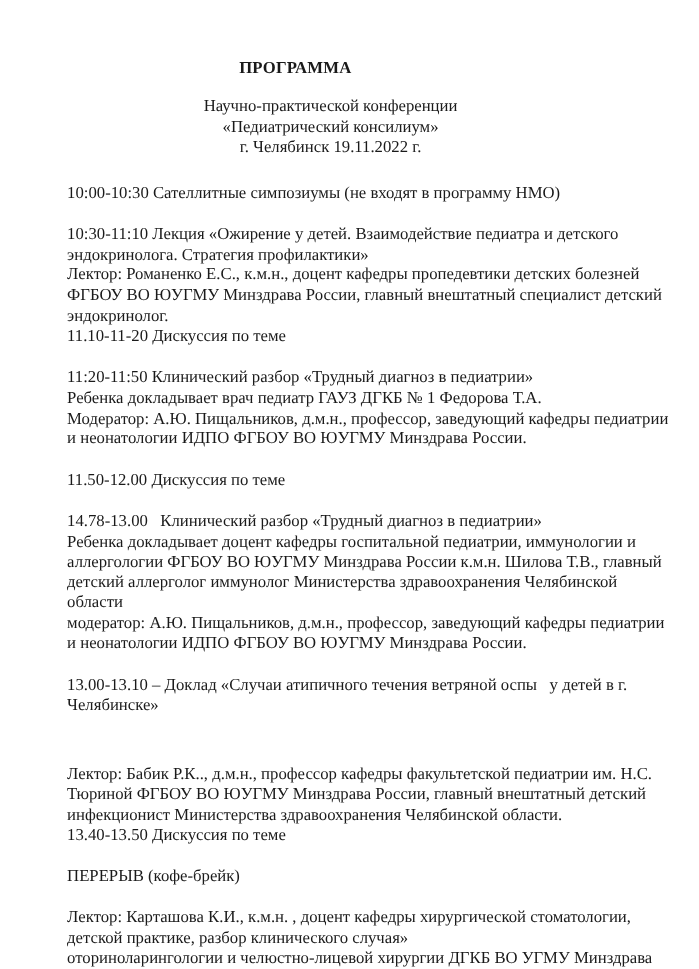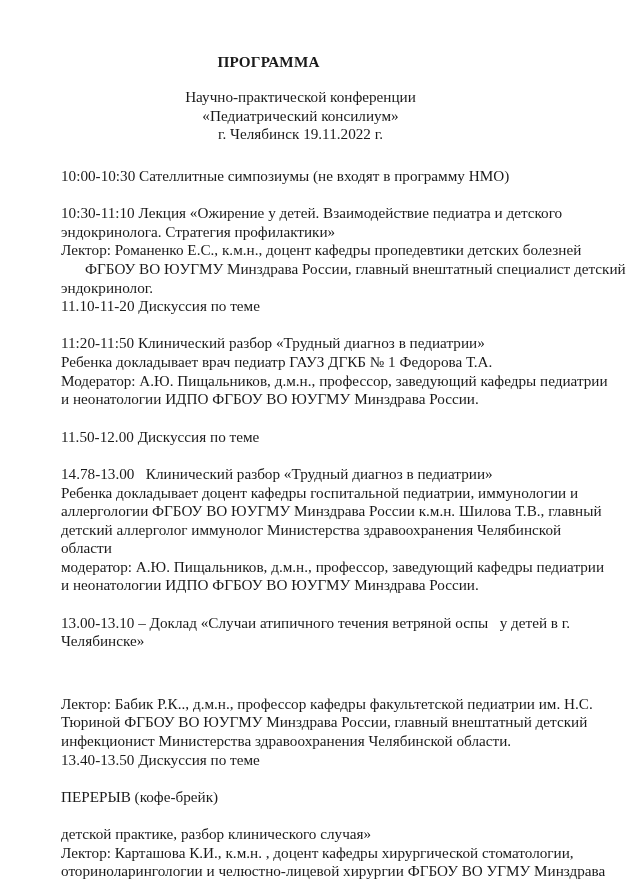--- a/index.html
+++ b/index.html
@@ -31,21 +31,21 @@
   </div>
 
   <div class="body" id="program-body">
       <div class="block">
         <div class="line" style="white-space: pre;">10:00-10:30 Сателлитные симпозиумы (не входят в программу НМО)</div>
       </div>
       <div class="block">
         <div class="line" style="white-space: pre;">10:30-11:10 Лекция «Ожирение у детей. Взаимодействие педиатра и детского</div>
         <div class="line" style="white-space: pre;">эндокринолога. Стратегия профилактики»</div>
         <div class="line" style="white-space: pre;">Лектор: Романенко Е.С., к.м.н., доцент кафедры пропедевтики детских болезней</div>
-        <div class="line" style="white-space: pre; margin-left: 24px;">ФГБОУ ВО ЮУГМУ Минздрава России, главный внештатный специалист детский</div>
+        <div class="line" style="white-space: pre;">ФГБОУ ВО ЮУГМУ Минздрава России, главный внештатный специалист детский</div>
         <div class="line" style="white-space: pre;">эндокринолог.</div>
         <div class="line" style="white-space: pre;">11.10-11-20 Дискуссия по теме</div>
       </div>
       <div class="block">
         <div class="line" style="white-space: pre; margin-top: 16px;">11:20-11:50 Клинический разбор «Трудный диагноз в педиатрии»</div>
         <div class="line" style="white-space: pre;">Ребенка докладывает врач педиатр ГАУЗ ДГКБ № 1 Федорова Т.А.</div>
         <div class="line" style="white-space: pre;">Модератор: А.Ю. Пищальников, д.м.н., профессор, заведующий кафедры педиатрии</div>
         <div class="line" style="white-space: pre;">и неонатологии ИДПО ФГБОУ ВО ЮУГМУ Минздрава России.</div>
         <div class="line" style="white-space: pre; margin-top: 19px;">11.50-12.00 Дискуссия по теме</div>
       </div>
@@ -63,20 +63,20 @@
         <div class="line" style="white-space: pre;">Челябинске»</div>
         <div class="line" style="white-space: pre; margin-top: 44px;">Лектор: Бабик Р.К.., д.м.н., профессор кафедры факультетской педиатрии им. Н.С.</div>
         <div class="line" style="white-space: pre;">Тюриной ФГБОУ ВО ЮУГМУ Минздрава России, главный внештатный детский</div>
         <div class="line" style="white-space: pre;">инфекционист Министерства здравоохранения Челябинской области.</div>
         <div class="line" style="white-space: pre;">13.40-13.50 Дискуссия по теме</div>
       </div>
       <div class="block">
         <div class="line" style="white-space: pre;">ПЕРЕРЫВ (кофе-брейк)</div>
       </div>
       <div class="block">
+        <div class="line" style="white-space: pre;">Лектор: Карташова К.И., к.м.н. , доцент кафедры хирургической стоматологии,</div>
         <div class="line" style="white-space: pre;">детской практике, разбор клинического случая»</div>
-        <div class="line" style="white-space: pre;">Лектор: Карташова К.И., к.м.н. , доцент кафедры хирургической стоматологии,</div>
-        <div class="line" style="white-space: pre;">оториноларингологии и челюстно-лицевой хирургии ФГБОУ ВО УГМУ Минздрава</div>
+        <div class="line" style="white-space: pre;">оториноларингологии и челюстно-лицевой хирургии ДГКБ ВО УГМУ Минздрава</div>
         <div class="line" style="white-space: pre;">России, главный специалист-сурдолог Министерства Здравоохранения</div>
         <div class="line" style="white-space: pre;">Свердловской области</div>
       </div>
     </div>
 </div>
 
 </body></html>

